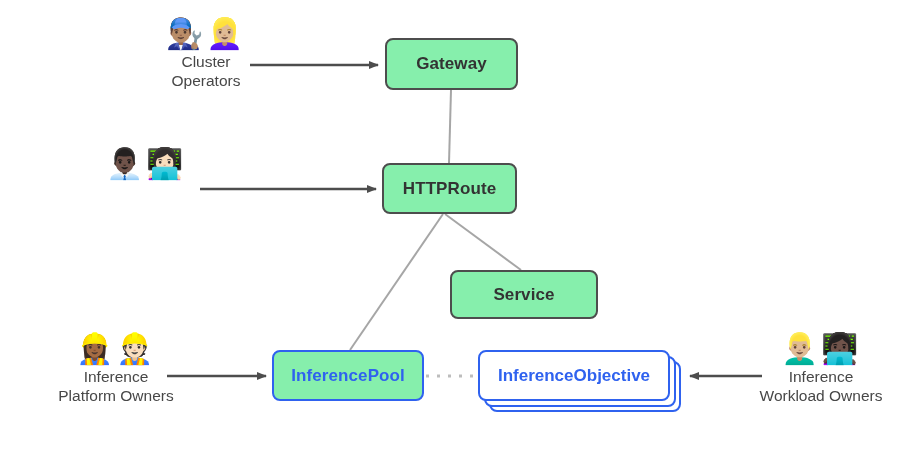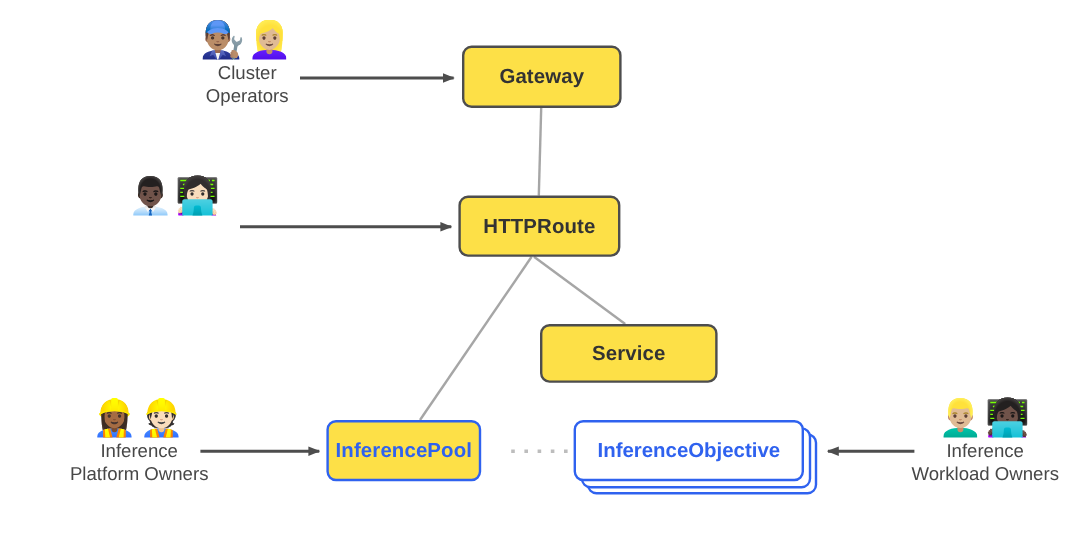--- a/index.html
+++ b/index.html
@@ -28,36 +28,36 @@
 
   
   .node {
     position: absolute;
     box-sizing: border-box;
     display: flex;
     align-items: center;
     justify-content: center;
     border: 2px solid #4d4d4d;
     border-radius: 8px;
-    background: #fde047;
+    background: #86efac;
     color: #333333;
     font-weight: bold;
     font-size: 17px;
     letter-spacing: 0.1px;
     z-index: 5;
   }
   .node.blue {
     border-color: #2f62ef;
     color: #2f62ef;
   }
 
   #node-gateway   { left: 385px; top: 38px;  width: 133px; height: 52px; }
   #node-httproute { left: 382px; top: 163px; width: 135px; height: 51px; }
   #node-service   { left: 450px; top: 270px; width: 148px; height: 49px; }
-  #node-inferencepool { left: 272px; top: 350px; width: 129px; height: 51px; }
+  #node-inferencepool { left: 272px; top: 350px; width: 152px; height: 51px; }
 
   
   #stack-inferenceobjective {
     position: absolute;
     left: 478px;
     top: 350px;
     width: 192px;
     height: 51px;
     z-index: 5;
     padding-left: 40px;

